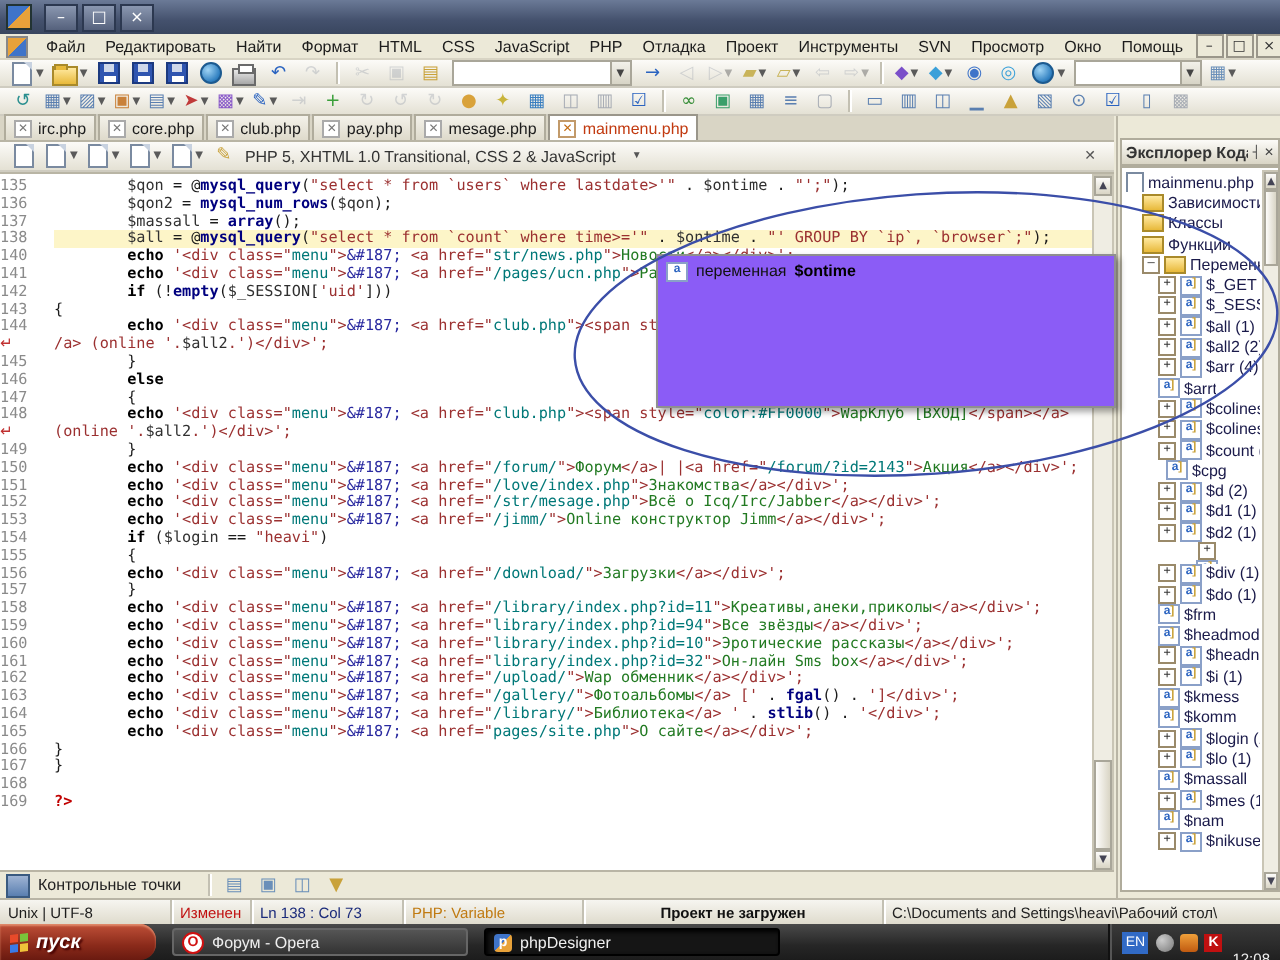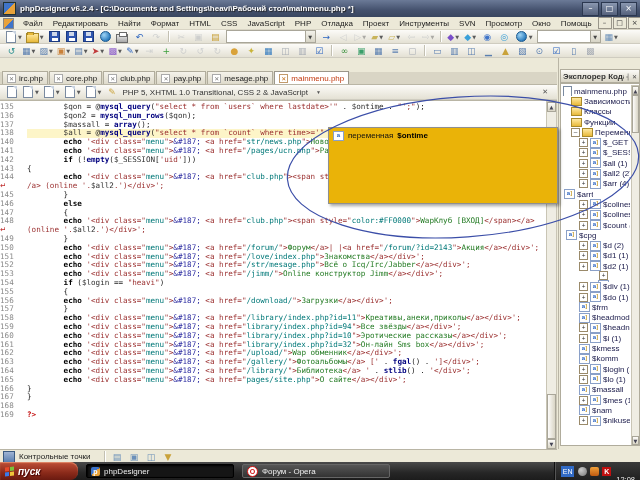--- a/index.html
+++ b/index.html
@@ -38,21 +38,21 @@
   .ic-folder{width:11px;height:8px;background:linear-gradient(#ffe9a0,#e8b93a);border:1px solid #a98a2a;margin-top:2px;}
   .ic-folder::before{content:"";position:absolute;left:0;top:-2px;width:5px;height:2px;background:#e8b93a;border:1px solid #a98a2a;border-bottom:none;}
   .ic-disk{width:9px;height:9px;background:#2f55b0;border:1px solid #1c3a80;margin:1px;}
   .ic-disk::before{content:"";position:absolute;left:2px;top:0;width:5px;height:4px;background:#cfd8ea;}
   .ic-disk::after{content:"";position:absolute;left:2px;bottom:0;width:6px;height:3px;background:#fff;}
   .ic-globe{width:9px;height:9px;border-radius:50%;background:radial-gradient(circle at 3px 3px,#9fd4f5,#2f7fc0 70%,#1c5a90);border:1px solid #1c5a90;margin:1px;}
   .ic-print{width:10px;height:7px;background:linear-gradient(#e8e8e8,#a8a8a8);border:1px solid #6a6a6a;margin-top:3px;}
   .ic-print::before{content:"";position:absolute;left:2px;top:-3px;width:6px;height:3px;background:#fff;border:1px solid #6a6a6a;}
   .dis{opacity:.45;}
   
-  #leftcol{position:absolute;left:0;top:72px;width:557px;height:391px;}
+  #leftcol{position:absolute;left:0;top:58px;width:557px;height:391px;}
   #tabbar{position:absolute;left:0;top:0;width:557px;height:13px;background:#d9d5c5;border-bottom:1px solid #b9b5a5;display:flex;align-items:flex-end;padding-left:2px;box-sizing:border-box;}
   .tab{height:12px;display:flex;align-items:center;padding:0 4px;border:1px solid #b0ac9c;border-bottom:none;background:linear-gradient(#f4f2ea,#dedacb);margin-right:1px;white-space:nowrap;}
   .tab .tclose{font-family:"DejaVu Sans",sans-serif;font-size:6px;color:#777;border:1px solid #aaa;background:#fff;width:7px;height:7px;line-height:7px;text-align:center;margin-right:3px;}
   .tab.active{background:#fff;border-color:#9a968a;}
   .tab.active .tlabel{color:#c23a10;}
   .tab.active .tclose{color:#c26a10;border-color:#c29a6a;}
   #docbar{position:absolute;left:0;top:13px;width:557px;height:15px;background:linear-gradient(#fcfbf8,#e4e1d4);border-bottom:1px solid #cfccc0;
     display:flex;align-items:center;padding:0 3px;box-sizing:border-box;}
   #doctype-label{color:#333;margin:0 2px;white-space:nowrap;}
   #docbar-close{margin-left:auto;margin-right:6px;font-family:"DejaVu Sans",sans-serif;font-size:7px;color:#555;}
@@ -117,35 +117,34 @@
   .tb-opera{background:#fff;color:#d01010;border:1px solid #d01010;border-radius:50%;}
   .tb-phpd{background:linear-gradient(135deg,#3f74c9 50%,#e8a23a 50%);color:#fff;}
   #tray{margin-left:auto;height:18px;display:flex;align-items:center;border-left:1px solid #555;box-shadow:-1px 0 0 #111;padding:0 5px;background:linear-gradient(#3a3a3a,#202020);}
   #lang-ind{width:13px;height:11px;background:#316ac5;color:#fff;font-size:7px;display:flex;align-items:center;justify-content:center;margin-right:4px;}
   .trayico{width:9px;height:9px;margin-right:3px;flex:none;}
   #tray-gray{border-radius:50%;background:radial-gradient(circle at 3px 3px,#ccc,#777);}
   #tray-orange{background:linear-gradient(#f0a03a,#c05a10);border-radius:2px;}
   #tray-kasp{background:#c01010;color:#fff;font-size:7px;font-weight:bold;line-height:9px;text-align:center;}
   #clock{color:#eee;font-size:7.5px;margin-left:2px;margin-top:16px;}
   
-  #tooltip{position:absolute;left:328px;top:127px;width:230px;height:77px;background:#eab308;border:1px solid #8f8f8f;
+  #tooltip{position:absolute;left:328px;top:127px;width:230px;height:77px;background:#8b5cf6;border:1px solid #8f8f8f;
     box-shadow:2px 2px 3px rgba(0,0,0,.35);padding:3px 4px;box-sizing:border-box;display:flex;align-items:flex-start;}
   #tt-icon{width:9px;height:8px;background:#fff;border:1px solid #8aa0c8;color:#2a63c0;font-size:6px;line-height:7px;text-align:center;font-weight:bold;margin-right:4px;flex:none;}
   #tt-kind{color:#111;margin-right:4px;}
   #tt-name{color:#000;font-weight:bold;}
   #ellipse-svg{position:absolute;left:0;top:0;pointer-events:none;}
 </style>
 </head>
 <body>
 
 <div id="screen">
 
   <div id="titlebar">
     <span id="app-icon"></span>
-    <span id="title-text">phpDesigner v6.2.4 - [C:\Documents and Settings\heavi\Рабочий стол\mainmenu.php *]</span>
     <span class="winbtn">–</span>
     <span class="winbtn">□</span>
     <span class="winbtn">×</span>
   </div>
 
   <div id="menubar">
     <span id="menu-appicon"></span>
     <span><span class="mi">Файл</span><span class="mi">Редактировать</span><span class="mi">Найти</span><span class="mi">Формат</span><span class="mi">HTML</span><span class="mi">CSS</span><span class="mi">JavaScript</span><span class="mi">PHP</span><span class="mi">Отладка</span><span class="mi">Проект</span><span class="mi">Инструменты</span><span class="mi">SVN</span><span class="mi">Просмотр</span><span class="mi">Окно</span><span class="mi">Помощь</span></span>
     <span id="mdi-controls">
       <span class="mdibtn">–</span>
@@ -535,40 +534,40 @@
           <div class="titem" style="padding-left: 17px;">
             <span class="texp">+</span>
             <span class="tico tico-var">a</span>
             <span class="tlbl">$all2 (2)</span>
           </div>
           <div class="titem" style="padding-left: 17px;">
             <span class="texp">+</span>
             <span class="tico tico-var">a</span>
             <span class="tlbl">$arr (4)</span>
           </div>
-          <div class="titem" style="padding-left: 2px;">
+          <div class="titem" style="padding-left: 17px;">
             <span class="tico tico-var">a</span>
             <span class="tlbl">$arrt</span>
           </div>
           <div class="titem" style="padding-left: 17px;">
             <span class="texp">+</span>
             <span class="tico tico-var">a</span>
             <span class="tlbl">$colines (1)</span>
           </div>
           <div class="titem" style="padding-left: 17px;">
             <span class="texp">+</span>
             <span class="tico tico-var">a</span>
             <span class="tlbl">$colinest (5)</span>
           </div>
           <div class="titem" style="padding-left: 17px;">
             <span class="texp">+</span>
             <span class="tico tico-var">a</span>
             <span class="tlbl">$count (1)</span>
           </div>
-          <div class="titem" style="padding-left: 4px;">
+          <div class="titem" style="padding-left: 21px;">
             <span class="tico tico-var">a</span>
             <span class="tlbl">$cpg</span>
           </div>
           <div class="titem" style="padding-left: 17px;">
             <span class="texp">+</span>
             <span class="tico tico-var">a</span>
             <span class="tlbl">$d (2)</span>
           </div>
           <div class="titem" style="padding-left: 17px;">
             <span class="texp">+</span>
@@ -651,39 +650,47 @@
           </div>
         </div>
       <div id="rp-scroll" class="sb">
         <span class="sb-btn" style="top:0;height:9px;">▲</span>
         <span class="sb-thumb" style="top:9px;height:38px;"></span>
         <span class="sb-btn" style="bottom:0;height:9px;">▼</span>
       </div>
     </div>
   </div>
 
+  <div id="statusbar">
+    <span class="scell" id="st-enc">Unix | UTF-8</span>
+    <span class="scell" id="st-mod">Изменен</span>
+    <span class="scell" id="st-pos">Ln 138 : Col 73</span>
+    <span class="scell" id="st-mode">PHP: Variable</span>
+    <span class="scell" id="st-proj">Проект не загружен</span>
+    <span class="scell" id="st-path">C:\Documents and Settings\heavi\Рабочий стол\</span>
+  </div>
 
   <div id="taskbar">
     <span id="startbtn">
       <span id="startflag">
           <i></i>
           <i></i>
           <i></i>
           <i></i>
         </span>
       <span id="start-label">пуск</span>
     </span>
     <span style="display:flex;align-items:center;">
+        <span class="taskbtn">
+          <span class="tb-ico tb-opera">O</span>
+          <span>Форум - Opera</span>
+        </span>
         <span class="taskbtn active">
           <span class="tb-ico tb-phpd">p</span>
           <span>phpDesigner</span>
-        </span>
-        <span class="taskbtn">
-          <span class="tb-ico tb-opera">O</span>
-          <span>Форум - Opera</span>
         </span>
       </span>
     <span id="tray">
       <span id="lang-ind">EN</span>
       <span class="trayico" id="tray-gray"></span>
       <span class="trayico" id="tray-orange"></span>
       <span class="trayico" id="tray-kasp">K</span>
       <span id="clock">12:08</span>
     </span>
   </div>

